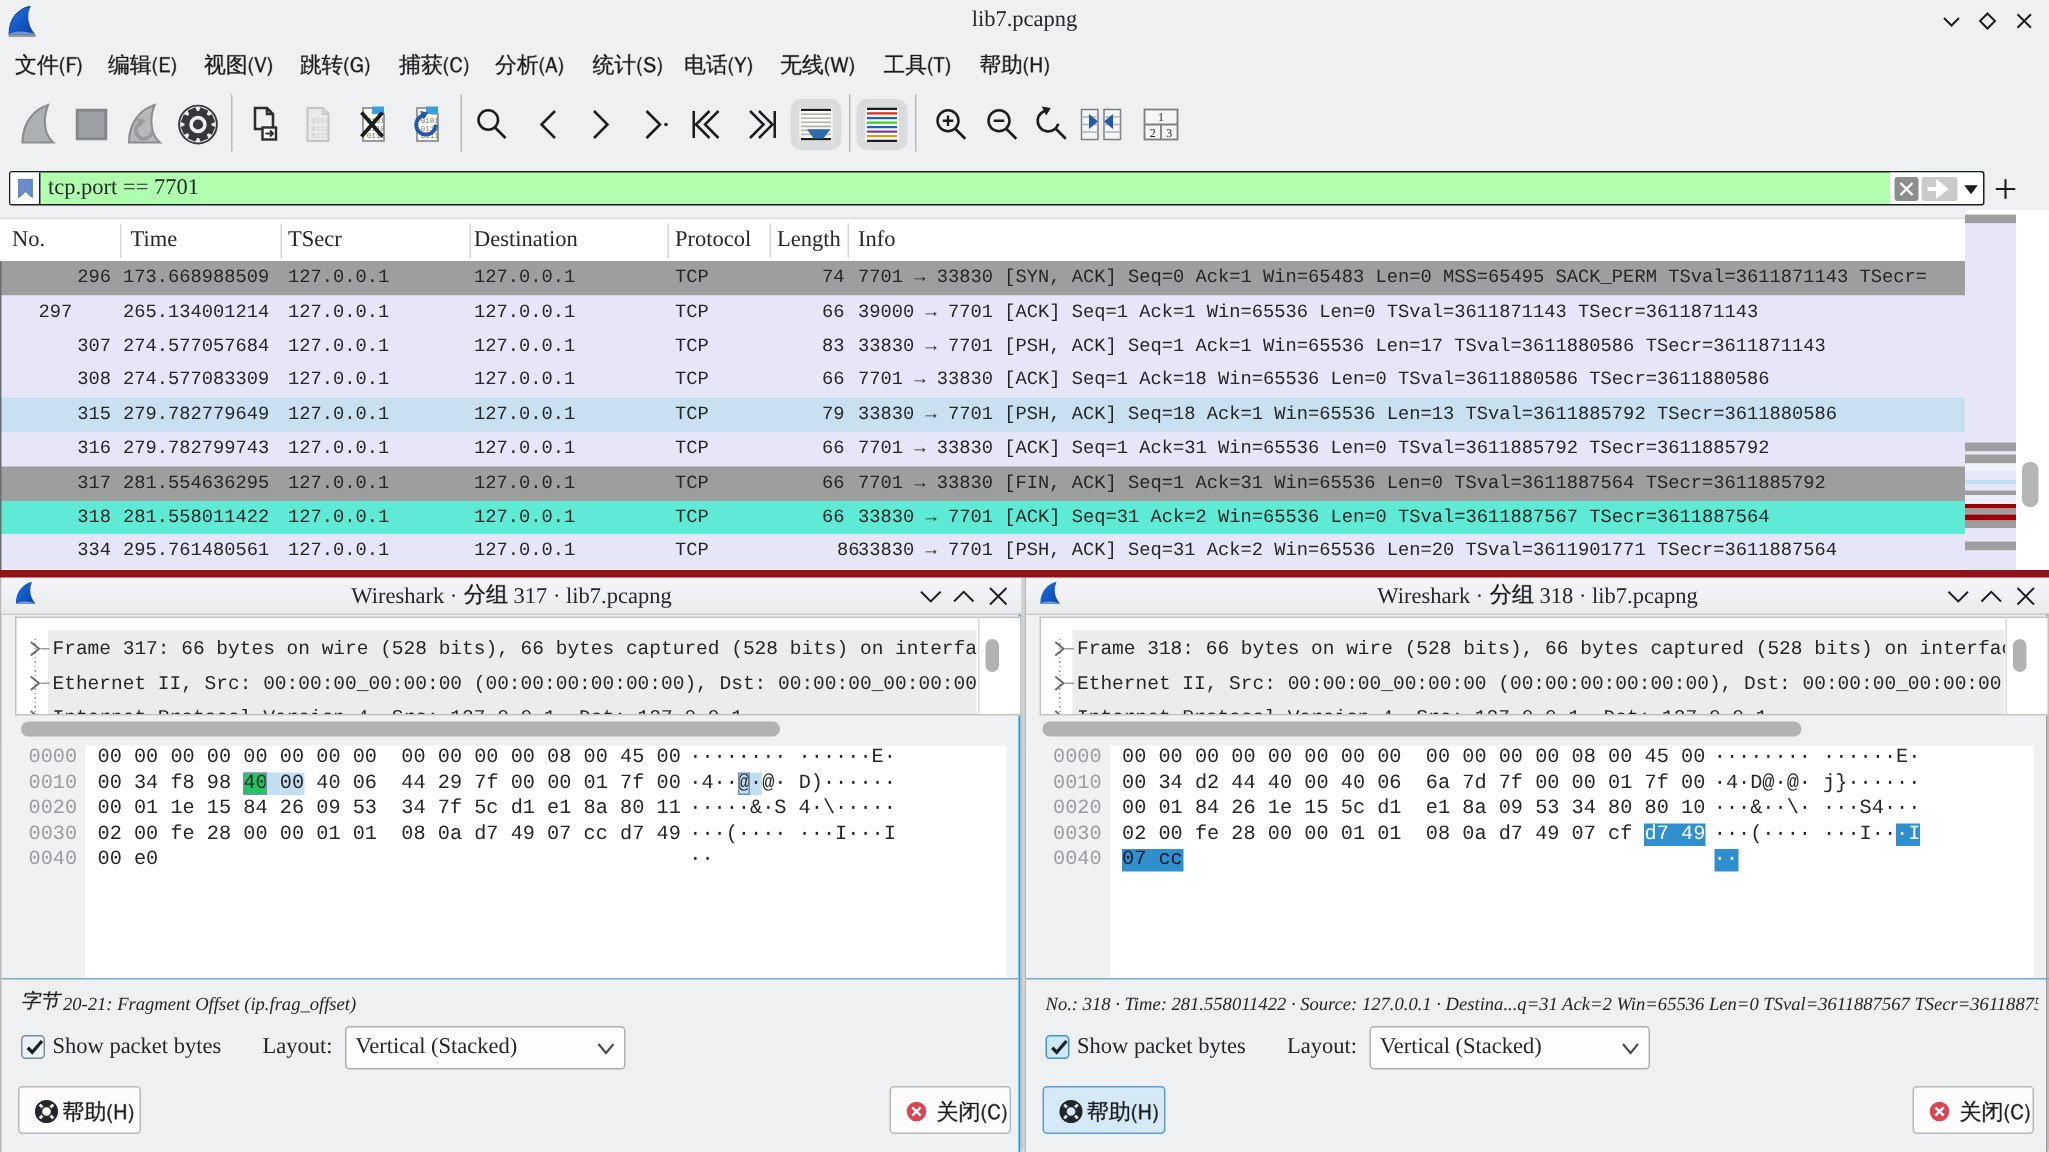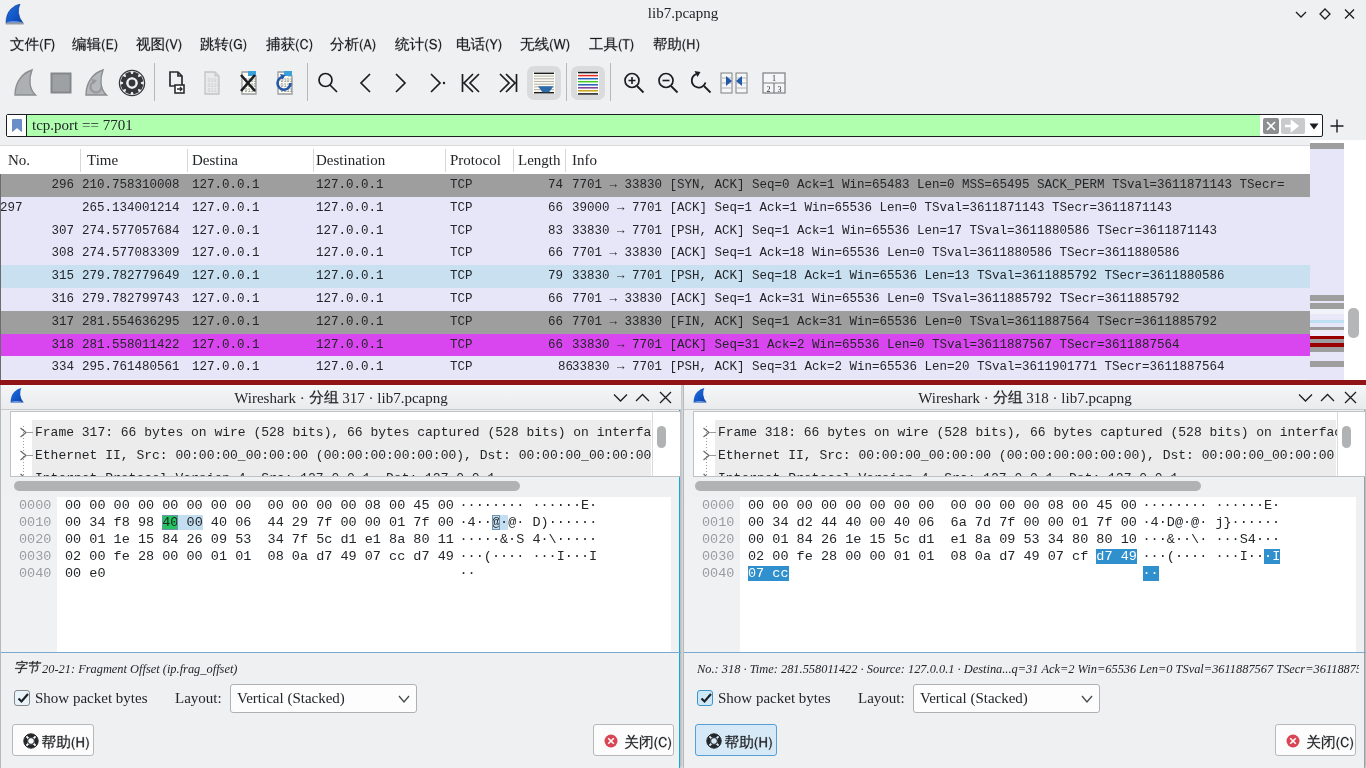--- a/index.html
+++ b/index.html
@@ -222,44 +222,44 @@
         <path d="M0.5 0.5 L5 6.5 L9.5 0.5 Z" fill="#1b1e20"></path>
       </svg>
 </div>
 </div>
 <svg class="abs" style="left:1330px;top:119px" width="14" height="14" viewBox="0 0 14 14">
     <path d="M7 0.5 V13.5 M0.5 7 H13.5" stroke="#1b1e20" stroke-width="1.4"></path>
   </svg>
 <div class="abs" style="left:0;top:145px;width:1310px;height:29px;background:#ffffff;border-top:1px solid #d8dadb;font-size:15px">
 <span class="abs" style="left:8px;top:0;line-height:29px">No.</span>
 <span class="abs" style="left:87px;top:0;line-height:29px">Time</span>
-<span class="abs" style="left:192px;top:0;line-height:29px">Destina</span>
+<span class="abs" style="left:192px;top:0;line-height:29px">TSecr</span>
 <span class="abs" style="left:316px;top:0;line-height:29px">Destination</span>
 <span class="abs" style="left:450px;top:0;line-height:29px">Protocol</span>
 <span class="abs" style="left:518px;top:0;line-height:29px">Length</span>
 <span class="abs" style="left:572px;top:0;line-height:29px">Info</span>
 <div class="abs" style="left:80px;top:3px;width:1px;height:23px;background:#d4d6d8"></div>
 <div class="abs" style="left:187px;top:3px;width:1px;height:23px;background:#d4d6d8"></div>
 <div class="abs" style="left:313px;top:3px;width:1px;height:23px;background:#d4d6d8"></div>
 <div class="abs" style="left:445px;top:3px;width:1px;height:23px;background:#d4d6d8"></div>
 <div class="abs" style="left:513px;top:3px;width:1px;height:23px;background:#d4d6d8"></div>
 <div class="abs" style="left:565px;top:3px;width:1px;height:23px;background:#d4d6d8"></div>
 </div>
 <div class="abs mono" style="left:0;top:174px;width:1310px;height:203px;font-size:12.5px;background:#e7e6f8">
 <div class="abs" style="left:0;top:0px;width:1310px;height:23px;background:#9e9e9e;line-height:23px;white-space:nowrap">
 <span class="abs" style="left:0;top:0;width:74px;text-align:right">296</span>
-<span class="abs" style="left:82px;top:0">210.758310008</span>
+<span class="abs" style="left:82px;top:0">173.668988509</span>
 <span class="abs" style="left:192px;top:0">127.0.0.1</span>
 <span class="abs" style="left:316px;top:0">127.0.0.1</span>
 <span class="abs" style="left:450px;top:0">TCP</span>
 <span class="abs" style="left:490px;top:0;width:73px;text-align:right">74</span>
 <span class="abs" style="left:572px;top:0">7701 → 33830 [SYN, ACK] Seq=0 Ack=1 Win=65483 Len=0 MSS=65495 SACK_PERM TSval=3611871143 TSecr=</span>
 </div>
 <div class="abs" style="left:0;top:23px;width:1310px;height:23px;background:#e7e6f8;line-height:23px;white-space:nowrap">
-<span class="abs" style="left:0;top:0;width:74px;text-align:left">297</span>
+<span class="abs" style="left:0;top:0;width:74px;text-align:center">297</span>
 <span class="abs" style="left:82px;top:0">265.134001214</span>
 <span class="abs" style="left:192px;top:0">127.0.0.1</span>
 <span class="abs" style="left:316px;top:0">127.0.0.1</span>
 <span class="abs" style="left:450px;top:0">TCP</span>
 <span class="abs" style="left:490px;top:0;width:73px;text-align:right">66</span>
 <span class="abs" style="left:572px;top:0">39000 → 7701 [ACK] Seq=1 Ack=1 Win=65536 Len=0 TSval=3611871143 TSecr=3611871143</span>
 </div>
 <div class="abs" style="left:0;top:46px;width:1310px;height:23px;background:#e7e6f8;line-height:23px;white-space:nowrap">
 <span class="abs" style="left:0;top:0;width:74px;text-align:right">307</span>
 <span class="abs" style="left:82px;top:0">274.577057684</span>
@@ -298,21 +298,21 @@
 </div>
 <div class="abs" style="left:0;top:137px;width:1310px;height:23px;background:#9e9e9e;line-height:23px;white-space:nowrap">
 <span class="abs" style="left:0;top:0;width:74px;text-align:right">317</span>
 <span class="abs" style="left:82px;top:0">281.554636295</span>
 <span class="abs" style="left:192px;top:0">127.0.0.1</span>
 <span class="abs" style="left:316px;top:0">127.0.0.1</span>
 <span class="abs" style="left:450px;top:0">TCP</span>
 <span class="abs" style="left:490px;top:0;width:73px;text-align:right">66</span>
 <span class="abs" style="left:572px;top:0">7701 → 33830 [FIN, ACK] Seq=1 Ack=31 Win=65536 Len=0 TSval=3611887564 TSecr=3611885792</span>
 </div>
-<div class="abs" style="left:0;top:160px;width:1310px;height:23px;background:#d946ef;line-height:23px;white-space:nowrap">
+<div class="abs" style="left:0;top:160px;width:1310px;height:23px;background:#5eead4;line-height:23px;white-space:nowrap">
 <span class="abs" style="left:0;top:0;width:74px;text-align:right">318</span>
 <span class="abs" style="left:82px;top:0">281.558011422</span>
 <span class="abs" style="left:192px;top:0">127.0.0.1</span>
 <span class="abs" style="left:316px;top:0">127.0.0.1</span>
 <span class="abs" style="left:450px;top:0">TCP</span>
 <span class="abs" style="left:490px;top:0;width:73px;text-align:right">66</span>
 <span class="abs" style="left:572px;top:0">33830 → 7701 [ACK] Seq=31 Ack=2 Win=65536 Len=0 TSval=3611887567 TSecr=3611887564</span>
 </div>
 <div class="abs" style="left:0;top:182px;width:1310px;height:23px;background:#e7e6f8;line-height:23px;white-space:nowrap">
 <span class="abs" style="left:0;top:0;width:74px;text-align:right">334</span>
@@ -497,21 +497,21 @@
       <div class="abs mono" style="left:17px;top:18px;font-size:13.5px;color:#9a9ca0">0010</div>
       <pre class="abs" style="left:63px;top:18px;font-size:13.5px">00 34 d2 44 40 00 40 06  6a 7d 7f 00 00 01 7f 00</pre>
       <pre class="abs" style="left:457.5px;top:18px;font-size:13.5px">·4·D@·@· j}······</pre>
       <div class="abs mono" style="left:17px;top:35px;font-size:13.5px;color:#9a9ca0">0020</div>
       <pre class="abs" style="left:63px;top:35px;font-size:13.5px">00 01 84 26 1e 15 5c d1  e1 8a 09 53 34 80 80 10</pre>
       <pre class="abs" style="left:457.5px;top:35px;font-size:13.5px">···&amp;··\· ···S4···</pre>
       <div class="abs mono" style="left:17px;top:52px;font-size:13.5px;color:#9a9ca0">0030</div>
       <pre class="abs" style="left:63px;top:52px;font-size:13.5px">02 00 fe 28 00 00 01 01  08 0a d7 49 07 cf <span style="background:#3090cd;color:#fff">d7 49</span></pre>
       <pre class="abs" style="left:457.5px;top:52px;font-size:13.5px">···(···· ···I··<span style="background:#3090cd;color:#fff">·I</span></pre>
       <div class="abs mono" style="left:17px;top:69px;font-size:13.5px;color:#9a9ca0">0040</div>
-      <pre class="abs" style="left:63px;top:69px;font-size:13.5px"><span style="background:#3090cd;color:#ffffff">07 cc</span></pre>
+      <pre class="abs" style="left:63px;top:69px;font-size:13.5px"><span style="background:#3090cd;color:#0f172a">07 cc</span></pre>
       <pre class="abs" style="left:457.5px;top:69px;font-size:13.5px"><span style="background:#3090cd;color:#fff">··</span></pre>
     </div>
     <div class="abs" style="left:0;top:269px;width:682px;height:1px;background:#7aa9d0"></div>
     <div class="abs" style="left:13px;top:276px;width:662px;height:20px;font-style:italic;font-size:12.4px;line-height:20px;white-space:nowrap;overflow:hidden">No.: 318 · Time: 281.558011422 · Source: 127.0.0.1 · Destina...q=31 Ack=2 Win=65536 Len=0 TSval=3611887567 TSecr=3611887564</div>
     <div class="abs" style="left:13px;top:307px;width:16px;height:16px;border:1px solid #3d95cd;background:#cde8f6;border-radius:3px"><svg width="16" height="15" viewBox="0 0 16 15">
         <path d="M3.5 7.5 L6.5 10.5 L13 3" stroke="#1d2226" stroke-width="2.2" fill="none"></path>
       </svg></div>
     <div class="abs" style="left:34px;top:300px;height:30px;line-height:30px;font-size:15px">Show packet bytes</div>
     <div class="abs" style="left:174px;top:300px;height:30px;line-height:30px;font-size:15px">Layout:</div>
     <div class="abs" style="left:229px;top:301px;width:187px;height:29px;background:#fdfdfd;border:1px solid #aeb0b2;border-radius:3px">

